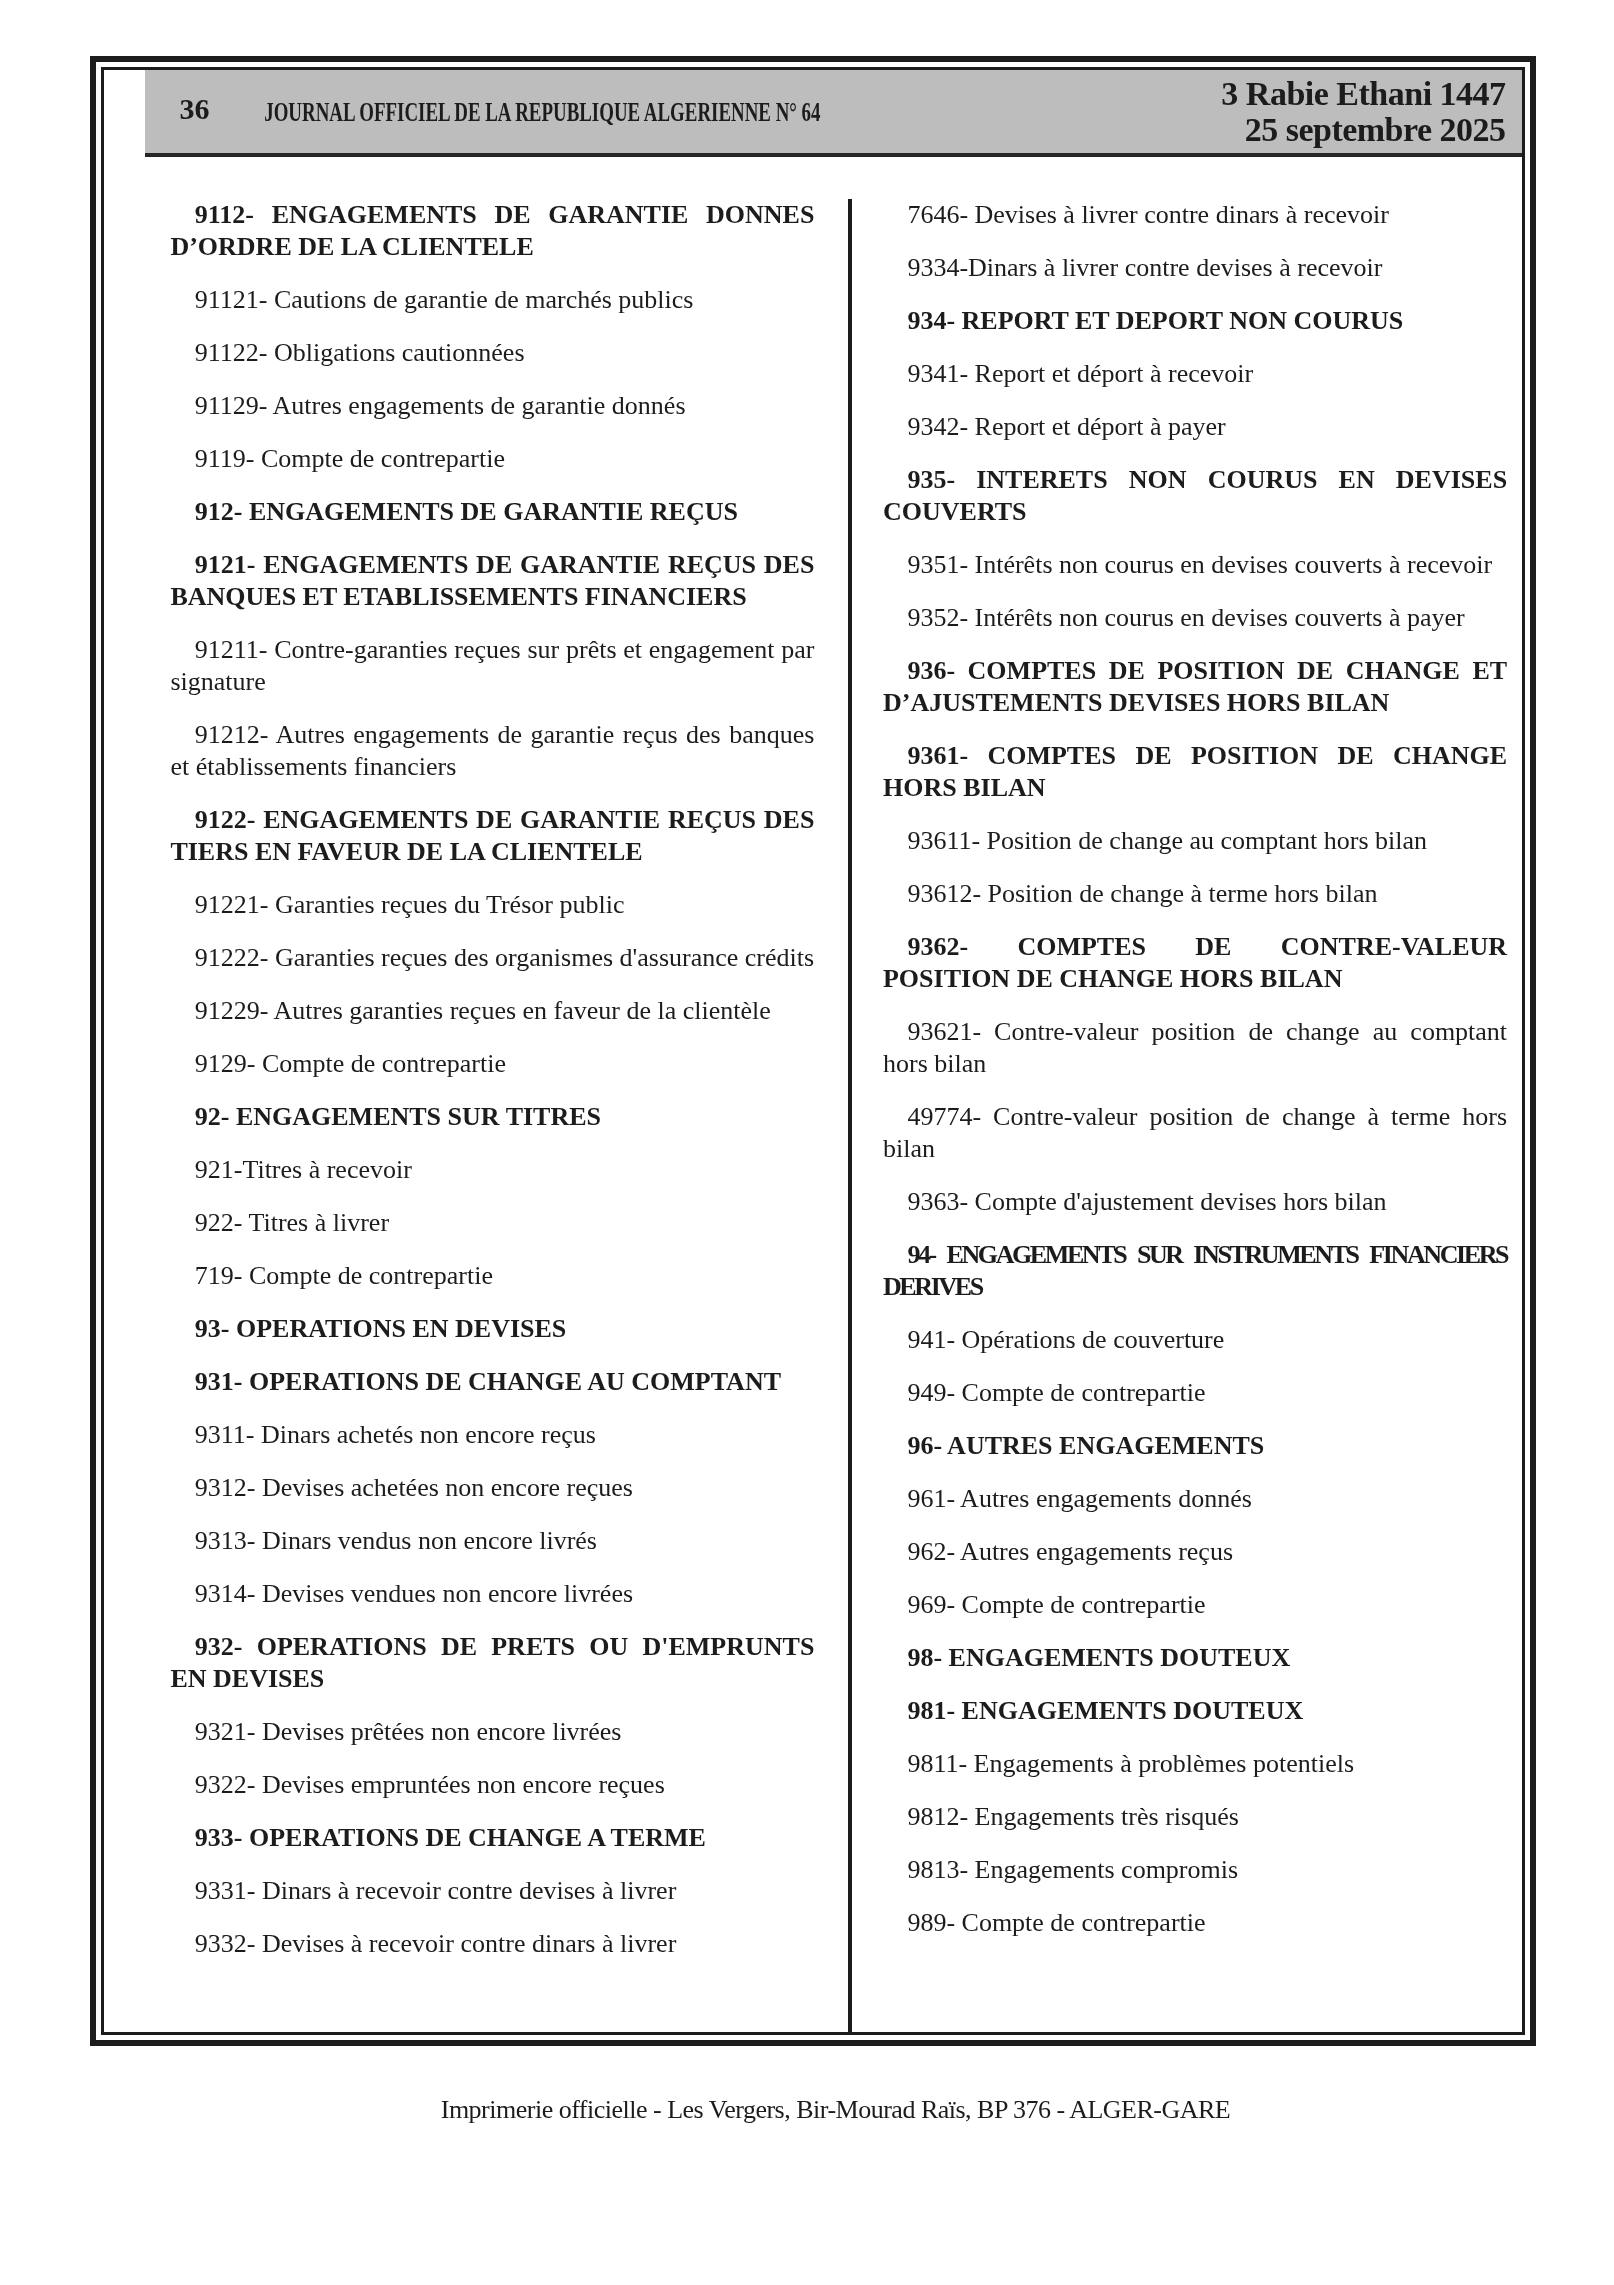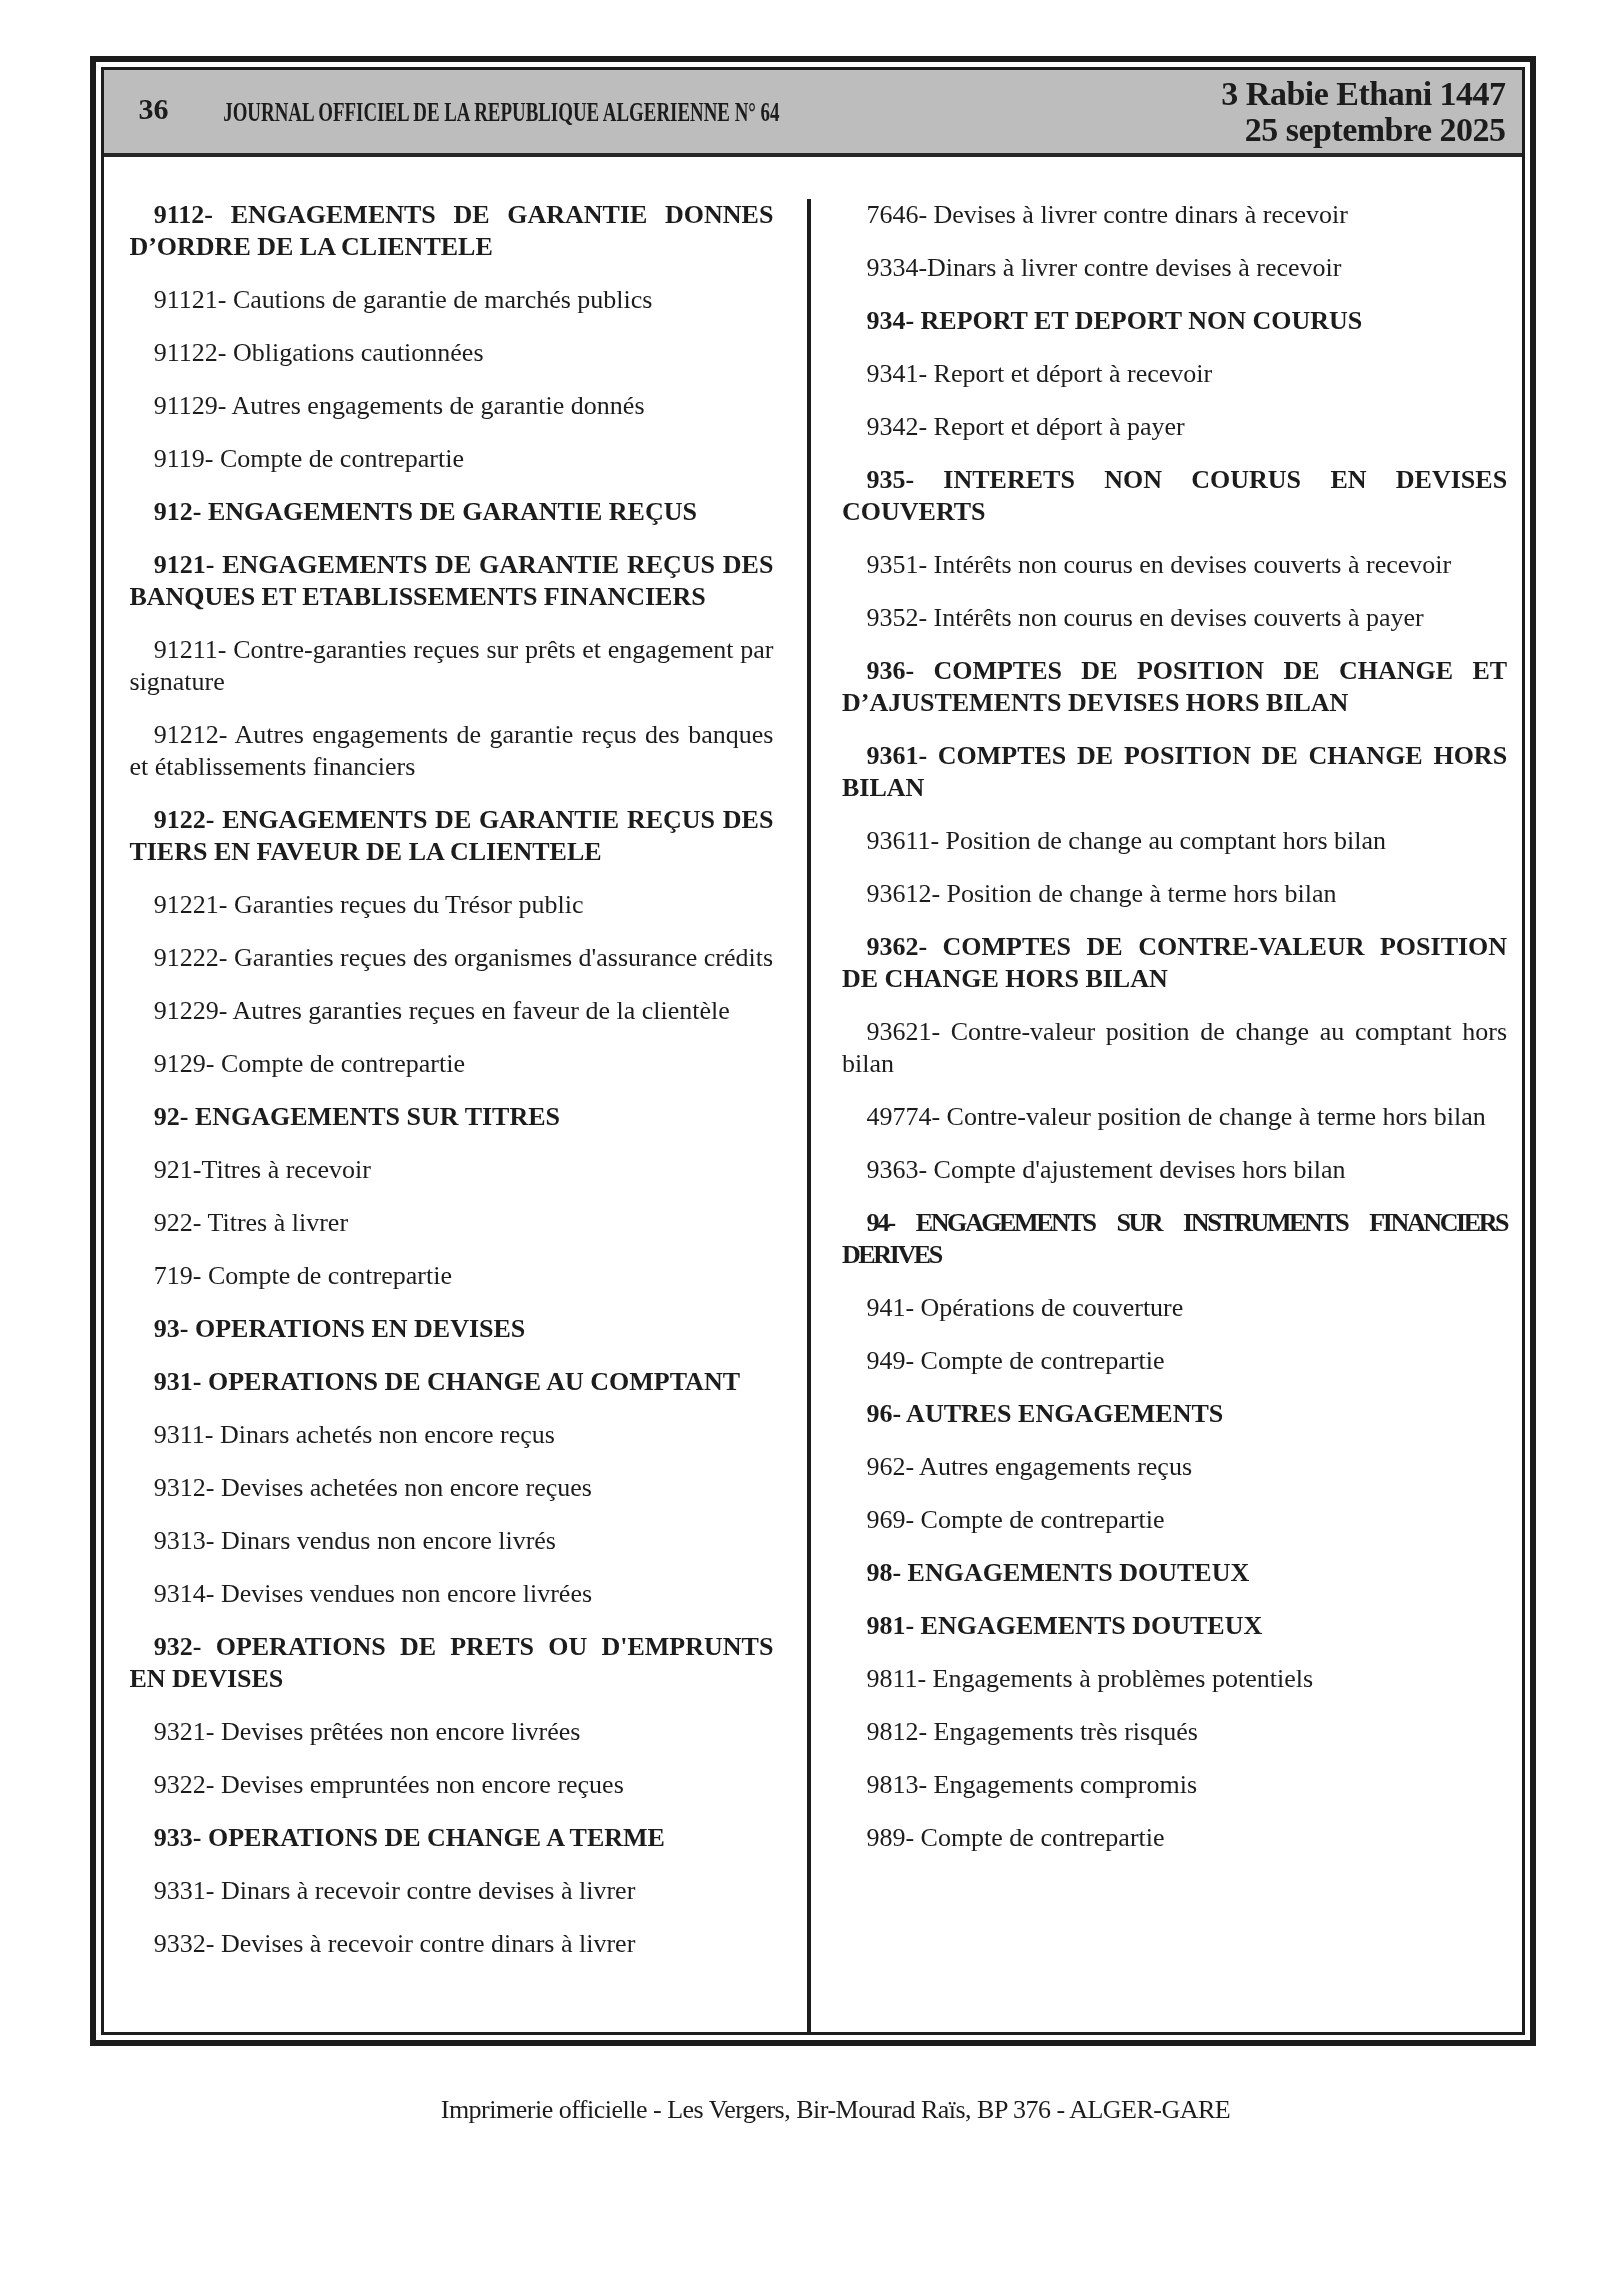--- a/index.html
+++ b/index.html
@@ -16,21 +16,21 @@
     width:1446px; height:1990px;
     box-sizing:border-box;
     border:6.3px solid #1c1c1c;
     padding:5.4px;
     background:#ffffff;
   }
   .inner {
     box-sizing:border-box;
     width:100%; height:100%;
     border:3.6px solid #1c1c1c;
-    display:flex; flex-direction:column;
+    display:flex; flex-direction:column;padding-left:41px;
   }
   .band {
     flex:none;
     height:83px;
     background:#bdbdbd;
     border-bottom:4.5px solid #262626;
     position:relative;
   }
   .page-num {
     position:absolute; left:34px; top:22px;
@@ -145,20 +145,21 @@
           <p class="item">93611- Position de change au comptant hors bilan</p>
           <p class="item">93612- Position de change à terme hors bilan</p>
           <p class="heading">9362- COMPTES DE CONTRE-VALEUR POSITION DE CHANGE HORS BILAN</p>
           <p class="item">93621- Contre-valeur position de change au comptant hors bilan</p>
           <p class="item">49774- Contre-valeur position de change à terme hors bilan</p>
           <p class="item">9363- Compte d'ajustement devises hors bilan</p>
           <p class="heading condensed">94- ENGAGEMENTS SUR INSTRUMENTS FINANCIERS DERIVES</p>
           <p class="item">941- Opérations de couverture</p>
           <p class="item">949- Compte de contrepartie</p>
           <p class="heading">96- AUTRES ENGAGEMENTS</p>
+          <p class="item">961- Autres engagements donnés</p>
           <p class="item">962- Autres engagements reçus</p>
           <p class="item">969- Compte de contrepartie</p>
           <p class="heading">98- ENGAGEMENTS DOUTEUX</p>
           <p class="heading">981- ENGAGEMENTS DOUTEUX</p>
           <p class="item">9811- Engagements à problèmes potentiels</p>
           <p class="item">9812- Engagements très risqués</p>
           <p class="item">9813- Engagements compromis</p>
           <p class="item">989- Compte de contrepartie</p>
       </div>
     </div>

